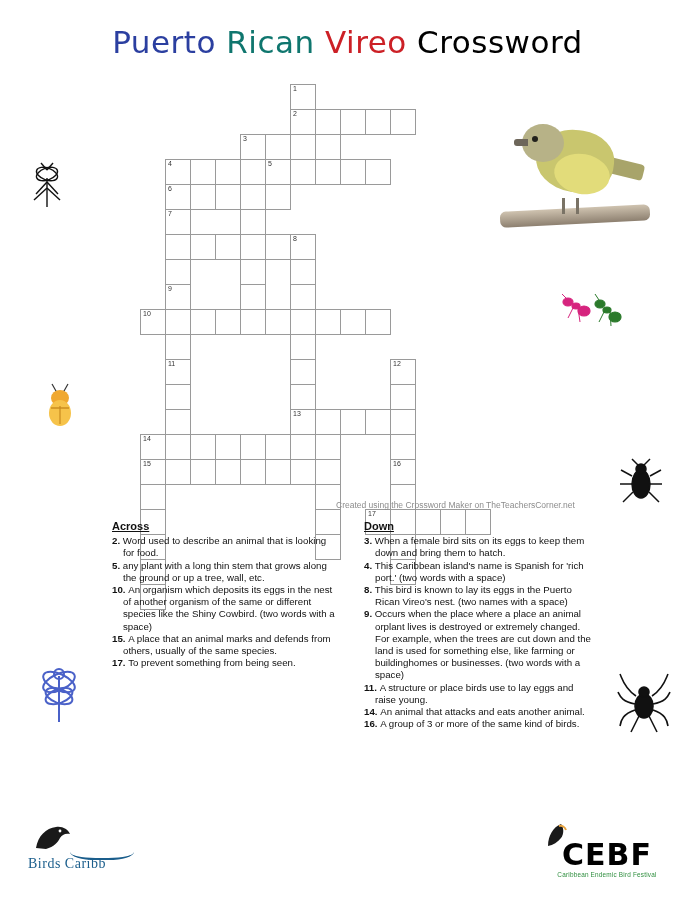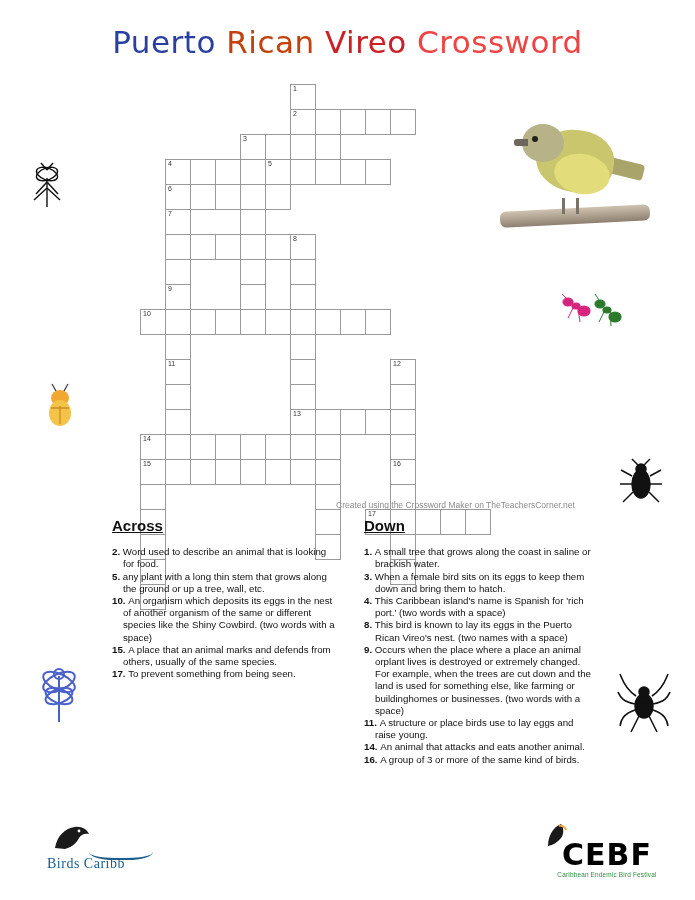--- a/index.html
+++ b/index.html
@@ -26,23 +26,23 @@
     top: 24px;
     left: 0;
     width: 695px;
     text-align: center;
     font-size: 31px;
     letter-spacing: 0.5px;
     font-family: "DejaVu Sans", sans-serif;
     white-space: nowrap;
   }
   .title .w1 { color: #2b3fa0; }
-  .title .w2 { color: #c2410c; }
+  .title .w2 { color: #0f766e; }
   .title .w3 { color: #cc2026; }
-  .title .w4 { color: #ef4444; }
+  .title .w4 { color: #000000; }
 
   
   #grid-layer {
     position: absolute;
     left: 140px;
     top: 84px;
     width: 380px;
     height: 420px;
   }
   .cell {
@@ -173,39 +173,38 @@
     width: 480px;
     display: flex;
     gap: 24px;
     font-size: 9.7px;
     line-height: 12.2px;
     color: #111;
   }
   .col { width: 228px; }
   .col-head {
     font-weight: bold;
-    font-size: 15px;
+    font-size: 11px;
     text-decoration: underline;
-    margin-bottom: 14px;
+    margin-bottom: 3px;
   }
   .clue {
     margin: 0 0 0 0;
     padding-left: 11px;
     text-indent: -11px;
   }
   .clue b { font-weight: bold; }
 
   
   .birds-carib {
     position: absolute;
     left: 26px;
     bottom: 26px;
     width: 120px;
     height: 52px;
-    margin-left: 19px;
   }
   .bc-text {
     position: absolute;
     left: 2px;
     bottom: 2px;
     font-size: 14px;
     font-family: "Liberation Serif", serif;
     color: #1b5e8c;
     letter-spacing: 0.5px;
   }
@@ -517,21 +516,20 @@
           <p class="clue"><b>2. </b><span>Word used to describe an animal that is looking for food.</span></p>
           <p class="clue"><b>5. </b><span>any plant with a long thin stem that grows along the ground or up a tree, wall, etc.</span></p>
           <p class="clue"><b>10. </b><span>An organism which deposits its eggs in the nest of another organism of the same or different species like the Shiny Cowbird. (two words with a space)</span></p>
           <p class="clue"><b>15. </b><span>A place that an animal marks and defends from others, usually of the same species.</span></p>
           <p class="clue"><b>17. </b><span>To prevent something from being seen.</span></p>
         </div>
     </div>
     <div class="col">
       <div class="col-head">Down</div>
       <div id="down-list">
-          <p class="clue"><b>1. </b><span>A small tree that grows along the coast in saline or brackish water.</span></p>
           <p class="clue"><b>3. </b><span>When a female bird sits on its eggs to keep them down and bring them to hatch.</span></p>
           <p class="clue"><b>4. </b><span>This Caribbean island's name is Spanish for 'rich port.' (two words with a space)</span></p>
           <p class="clue"><b>8. </b><span>This bird is known to lay its eggs in the Puerto Rican Vireo's nest. (two names with a space)</span></p>
           <p class="clue"><b>9. </b><span>Occurs when the place where a place an animal orplant lives is destroyed or extremely changed. For example, when the trees are cut down and the land is used for something else, like farming or buildinghomes or businesses. (two words with a space)</span></p>
           <p class="clue"><b>11. </b><span>A structure or place birds use to lay eggs and raise young.</span></p>
           <p class="clue"><b>14. </b><span>An animal that attacks and eats another animal.</span></p>
           <p class="clue"><b>16. </b><span>A group of 3 or more of the same kind of birds.</span></p>
         </div>
     </div>
   </div>

